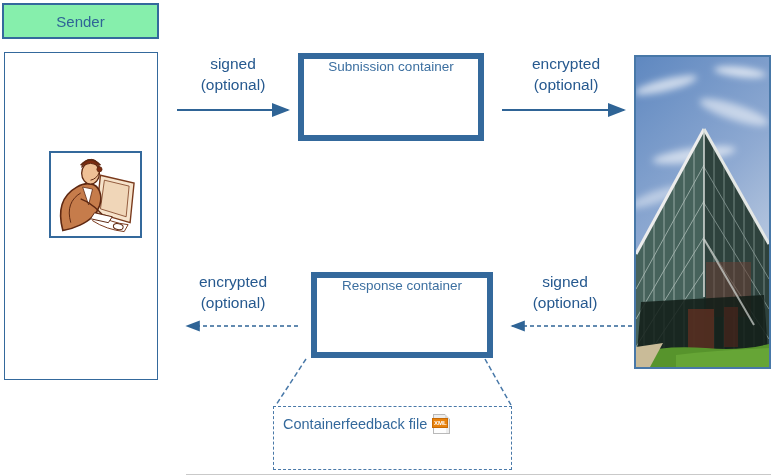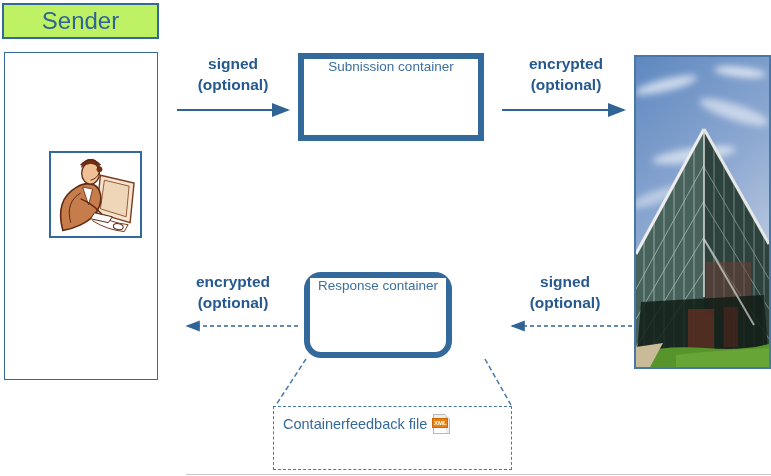--- a/index.html
+++ b/index.html
@@ -1,42 +1,42 @@
 <!DOCTYPE html>
 <html><head>
 <meta charset="utf-8">
 <style>
   html,body{margin:0;padding:0;background:#fff;}
   body{font-family:"Liberation Sans", sans-serif;}
   #stage{position:relative;width:771px;height:476px;background:#fff;overflow:hidden;}
 
   
-  .name-box{position:absolute;background:#bef264;border:2px solid #34699C;display:flex;align-items:center;justify-content:center;color:#2F6496;font-size:24px;}
+  .name-box{position:absolute;background:#86efac;border:2px solid #34699C;display:flex;align-items:center;justify-content:center;color:#2F6496;font-size:15px;}
   #sender-box{left:2px;top:3px;width:153px;height:32px;}
   #receiver-box{left:647px;top:6px;width:114px;height:33px;}
 
   
   #sender-panel{position:absolute;left:4px;top:52px;width:152px;height:326px;border:1px solid #34699C;background:#fff;}
   #person-figure{position:absolute;left:44px;top:98px;width:89px;height:83px;border:2px solid #34699C;background:#fff;}
   #person-figure svg{display:block;width:100%;height:100%;}
 
   
   #receiver-photo{position:absolute;left:634px;top:55px;width:133px;height:310px;border:2px solid #4878A8;background:#9FB8D8;}
   #receiver-photo svg{display:block;width:100%;height:100%;}
 
   
   .msg-container{position:absolute;border:6px solid #34699C;background:#fff;display:flex;flex-direction:column;box-sizing:border-box;gap:36px;}
   #submission-container{left:298px;top:53px;width:186px;height:88px;}
-  #response-container{left:304px;top:272px;width:148px;height:86px;border-radius:17px;}
+  #response-container{left:311px;top:272px;width:182px;height:86px;}
   .msg-title{height:26px;display:flex;align-items:center;justify-content:center;color:#3C6FA0;font-size:13.5px;background:#fff;}
   .msg-divider{height:5px;background:#34699C;}
   .msg-body{flex:1;background:#fff;}
 
   
-  .arrow-label{position:absolute;text-align:center;font-weight:bold;font-size:15.5px;line-height:21px;color:#26598F;}
+  .arrow-label{position:absolute;text-align:center;font-weight:normal;font-size:15.5px;line-height:21px;color:#26598F;}
   #lbl-top-left{left:171px;top:53px;width:124px;}
   #lbl-top-right{left:498px;top:53px;width:136px;}
   #lbl-bottom-left{left:171px;top:271px;width:124px;}
   #lbl-bottom-right{left:500px;top:271px;width:130px;}
 
   
   #connector-overlay{position:absolute;left:0;top:0;width:771px;height:476px;pointer-events:none;}
 
   
   #feedback-box{position:absolute;left:273px;top:406px;width:239px;height:64px;border:1px dashed #4878A8;background:#fff;box-sizing:border-box;padding:7px 18px 6px 9px;display:flex;flex-direction:column;justify-content:space-between;color:#34699C;font-size:14.5px;}

